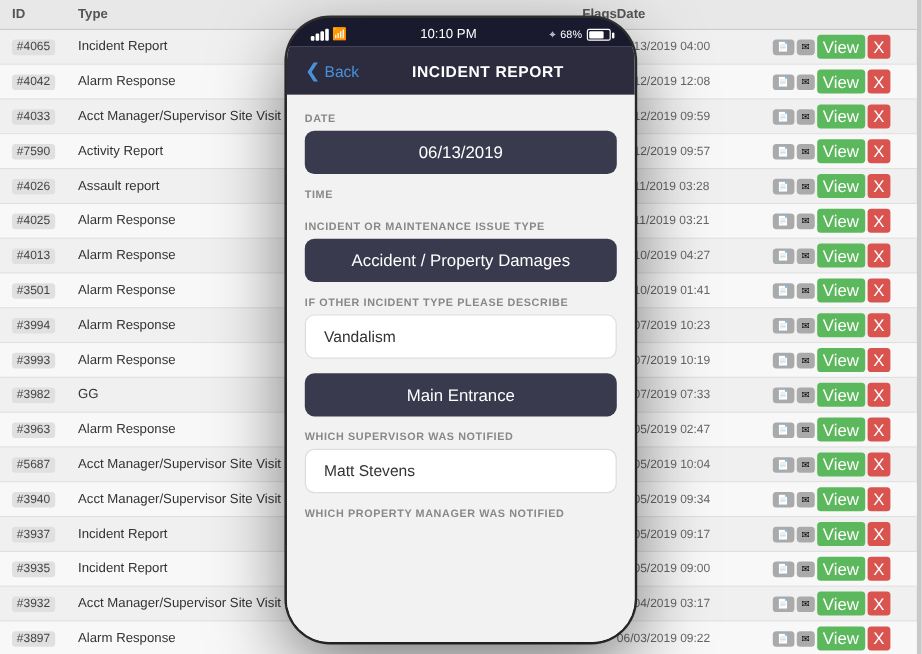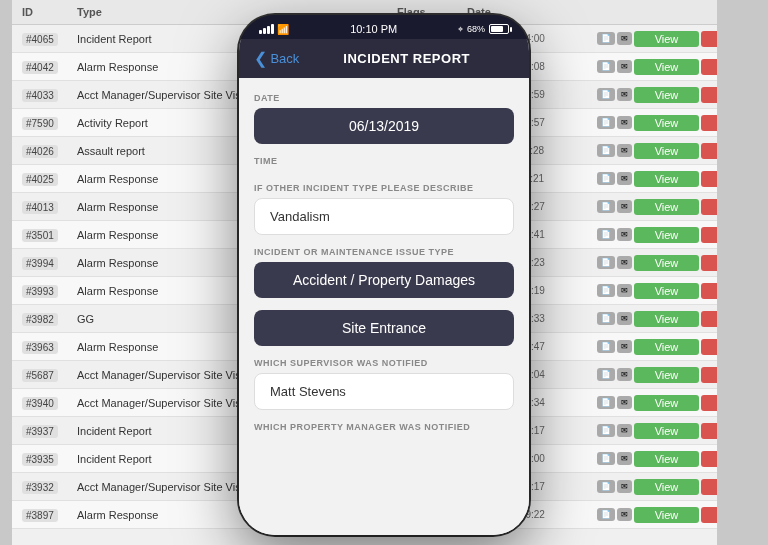--- a/index.html
+++ b/index.html
@@ -9,38 +9,37 @@
       background: #c8c8c8;
       font-family: -apple-system, BlinkMacSystemFont, 'Segoe UI', sans-serif;
       overflow: hidden;
       position: relative;
     }
 
     
     .bg-table {
       position: absolute;
       top: 0; left: 0;
-      width: 705px;
+      width: 764px;
       height: 545px;
       background: #f0f0f0;
       overflow: hidden;
-      margin-left: 12px;
     }
     .table-header {
       display: flex;
       background: #e8e8e8;
       border-bottom: 1px solid #ccc;
       padding: 6px 10px;
       font-size: 11px;
       color: #555;
       font-weight: 600;
     }
     .table-header .col-id { width: 55px; }
     .table-header .col-type { flex: 1; }
-    .table-header .col-flags { width: 70px; text-align: left; }
+    .table-header .col-flags { width: 70px; text-align: right; }
     .table-header .col-date { width: 130px; }
     .table-header .col-actions { width: 110px; }
 
     .table-row {
       display: flex;
       align-items: center;
       border-bottom: 1px solid #e0e0e0;
       padding: 4px 10px;
       font-size: 11px;
       color: #333;
@@ -64,23 +63,23 @@
       width: 16px; height: 16px;
       border-radius: 2px;
       display: inline-flex; align-items: center; justify-content: center;
       font-size: 9px; color: white;
     }
     .flag-blue { background: #4a90d9; }
     .flag-red { background: #e05; }
     .flag-gray { background: #999; }
 
     .action-btn {
-      padding: 2px 21px;
+      padding: 2px 5px;
       border-radius: 3px;
-      font-size: 11px;
+      font-size: 14px;
       color: white;
       border: none;
       cursor: pointer;
     }
     .btn-view { background: #5cb85c; }
     .btn-x { background: #d9534f; }
     .btn-icon { background: #aaa; padding: 2px 4px; border-radius: 3px; border: none; }
 
     
     .phone-frame {
@@ -511,31 +510,31 @@
       <div class="field-section">
         <div class="field-label">DATE</div>
         <div class="field-value-box">06/13/2019</div>
       </div>
 
       <div class="field-section">
         <div class="field-label">TIME</div>
       </div>
 
       <div class="field-section">
+        <div class="field-label">INCIDENT OR MAINTENANCE ISSUE TYPE</div>
+        <div class="field-value-box">Accident / Property Damages</div>
+      </div>
+
+      <div class="field-section">
         <div class="field-label">IF OTHER INCIDENT TYPE PLEASE DESCRIBE</div>
         <div class="field-input-box">Vandalism</div>
       </div>
 
       <div class="field-section">
-        <div class="field-label">INCIDENT OR MAINTENANCE ISSUE TYPE</div>
-        <div class="field-value-box">Accident / Property Damages</div>
-      </div>
-
-      <div class="field-section">
-        <div class="field-value-box">Site Entrance</div>
+        <div class="field-value-box">Main Entrance</div>
       </div>
 
       <div class="field-section">
         <div class="field-label">WHICH SUPERVISOR WAS NOTIFIED</div>
         <div class="field-input-box">Matt Stevens</div>
       </div>
 
       <div class="field-section">
         <div class="field-label">WHICH PROPERTY MANAGER WAS NOTIFIED</div>
       </div>

